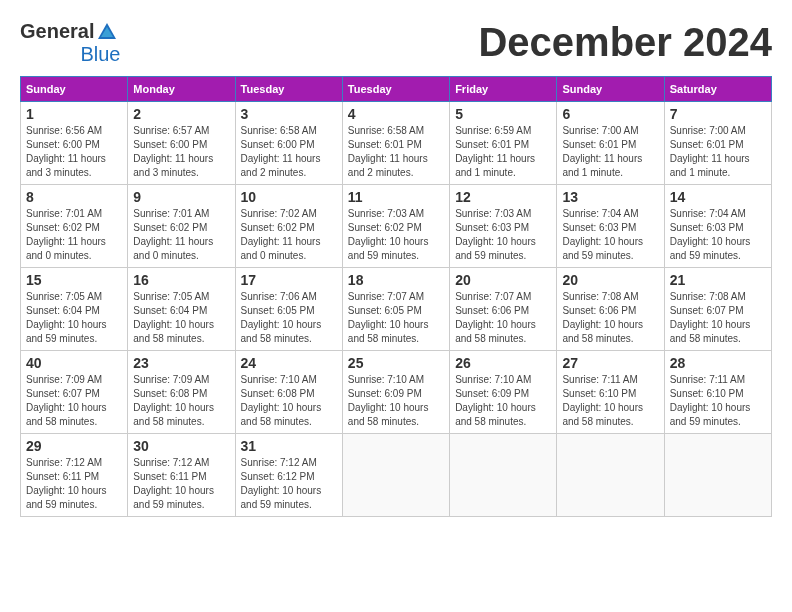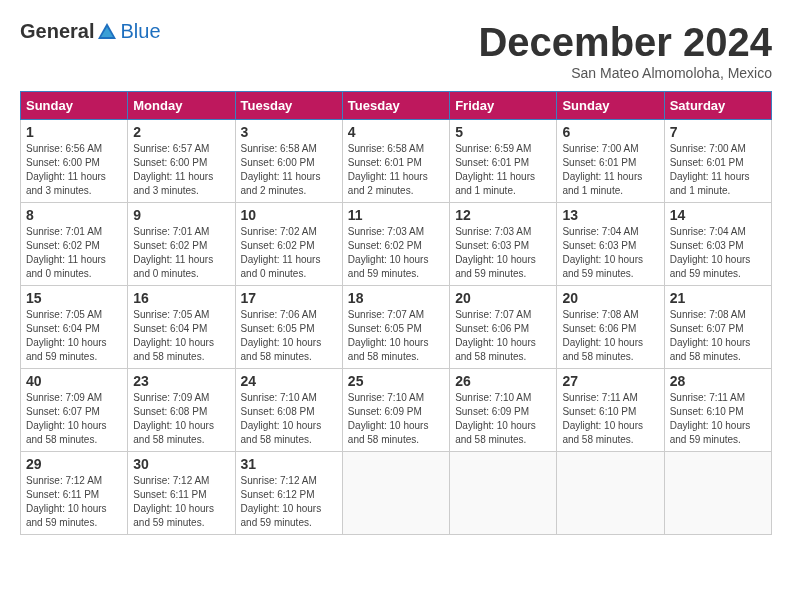--- a/index.html
+++ b/index.html
@@ -11,45 +11,46 @@
       padding: 20px;
     }
     .header-area {
       display: flex;
       justify-content: space-between;
       align-items: flex-start;
       margin-bottom: 10px;
     }
     .logo {
       display: flex;
+      flex-direction: column;
       align-items: flex-end;
     }
     .title-area {
       text-align: right;
     }
     .main-title {
       font-size: 40px;
       font-weight: bold;
       color: #333;
     }
     .subtitle {
       font-size: 14px;
       color: #555;
     }
     table {
       width: 100%;
       border-collapse: collapse;
       table-layout: fixed;
     }
     th {
-      background-color: #be185d;
+      background-color: #a21caf;
       color: white;
       text-align: left;
       padding: 6px 5px;
-      font-size: 13px;
+      font-size: 11px;
       font-weight: bold;
       border: 1px solid #3a7fc1;
     }
     td {
       border: 1px solid #ccc;
       vertical-align: top;
       padding: 4px 5px;
       font-size: 10.5px;
       color: #333;
       height: 80px;
@@ -86,21 +87,20 @@
         <polygon points="11,2 20,18 2,18" fill="#1e6fbf"></polygon>
         <polygon points="11,6 17,16 5,16" fill="#3a9fd6"></polygon>
       </svg>
     </div>
     <div>
       <span class="logo-b">Blue</span>
     </div>
   </div>
   <div class="title-area">
     <div class="main-title">December 2024</div>
-    <div class="subtitle">San Mateo Almomoloha, Mexico</div>
   </div>
 </div>
 
 <table>
   <thead>
     <tr>
       <th>Sunday</th>
       <th>Monday</th>
       <th>Tuesday</th>
       <th>Tuesday</th>

